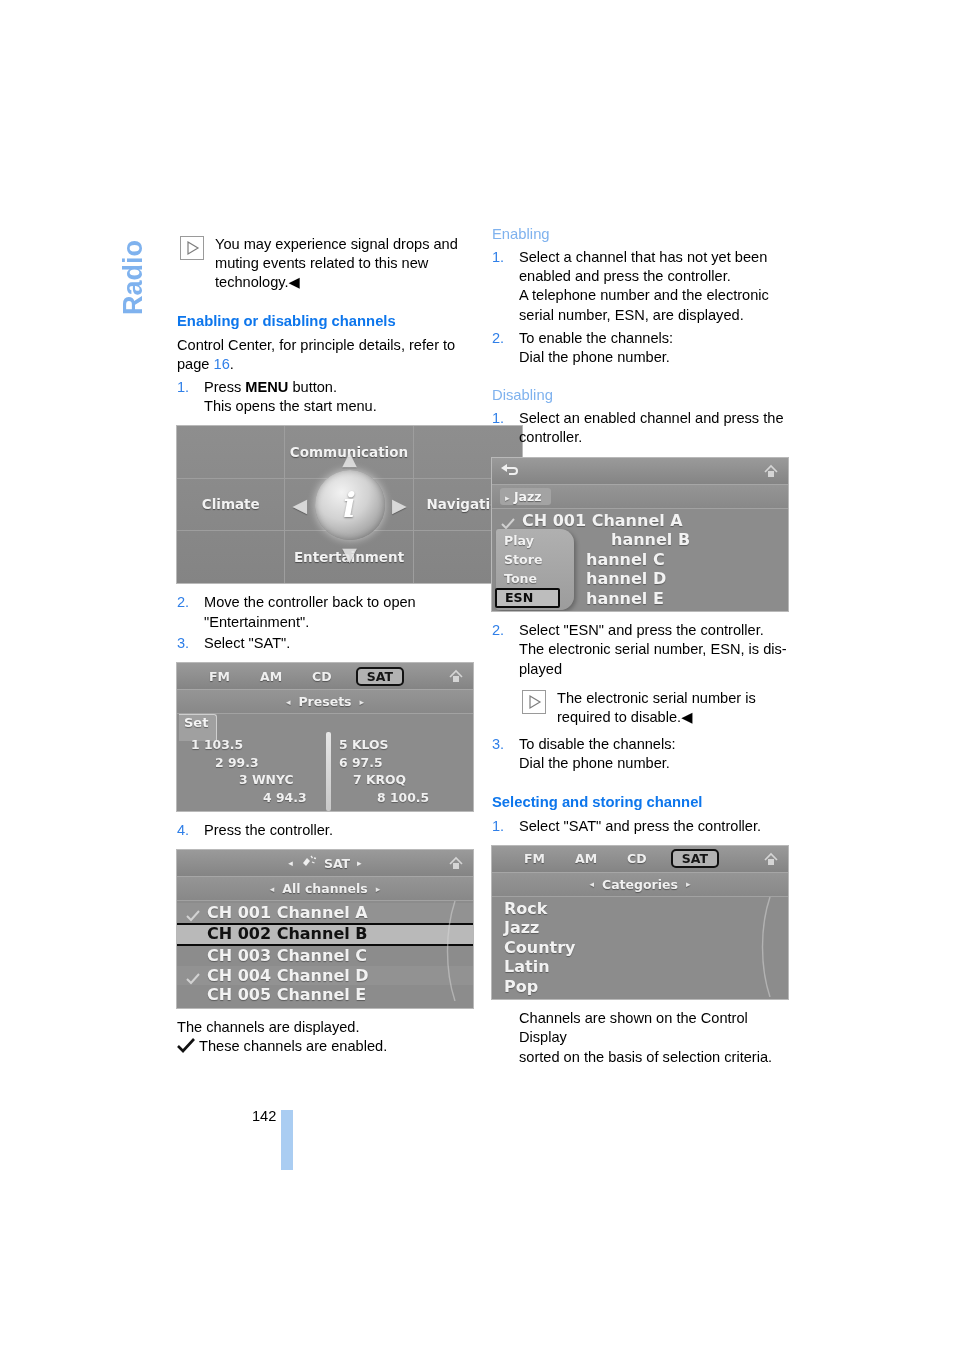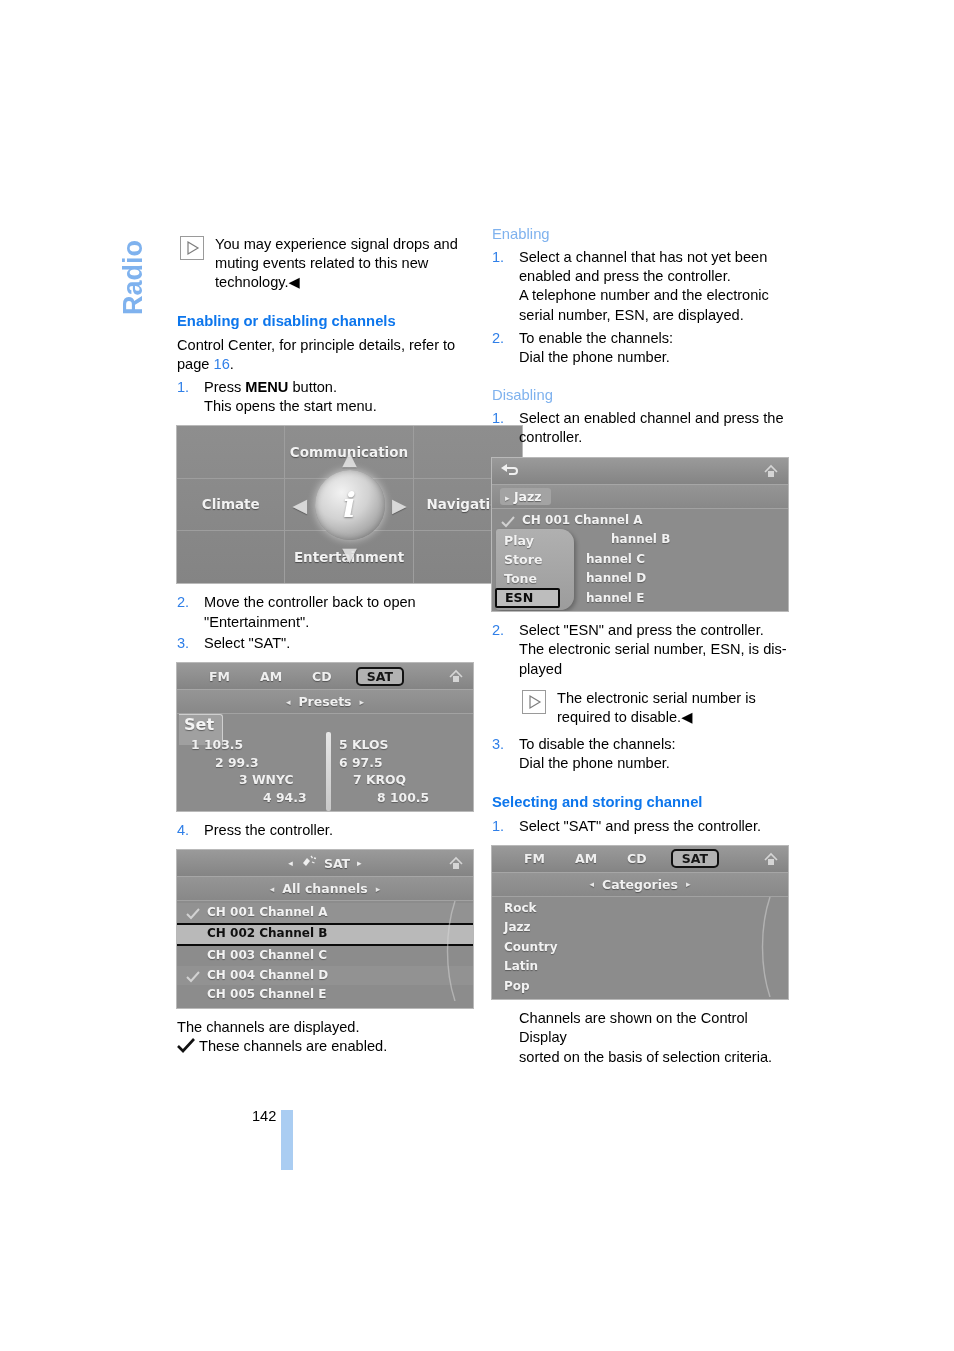--- a/index.html
+++ b/index.html
@@ -271,21 +271,21 @@
     border-radius: 3px;
     padding: 1px 9px 1px 5px;
     color: #f5f5f5;
   }
 
   .rbody { position: relative; padding: 2px 0 3px 0; }
   .rrow {
     position: relative;
     height: 19.5px;
     line-height: 19.5px;
-    font-size: 12px;
+    font-size: 16px;
     font-weight: bold;
     color: #f2f2f2;
     text-shadow: 0 1px 1px rgba(0,0,0,.35);
     padding-left: 30px;
   }
   .rrow.alt { background: rgba(255,255,255,0.055); }
   .rrow .chk {
     position: absolute;
     left: 9px; top: 4px;
     width: 14px; height: 12px;
@@ -303,21 +303,21 @@
 
   
   .presets { position: relative; height: 92px; }
   .presets .setbtn {
     position: absolute;
     left: 2px; top: 0px;
     background: #a0a0a0;
     border-top: 1px solid #cfcfcf;
     border-right: 1px solid #cfcfcf;
     padding: 0px 8px 11px 5px;
-    font-size: 16px;
+    font-size: 13px;
     font-weight: bold;
     color: #f4f4f4;
     text-shadow: 0 1px 1px rgba(0,0,0,.4);
     border-radius: 0 3px 0 0;
   }
   .presets .pgrid {
     position: absolute;
     left: 0; right: 0; top: 22px;
     display: grid;
     grid-template-columns: 1fr 1fr;

